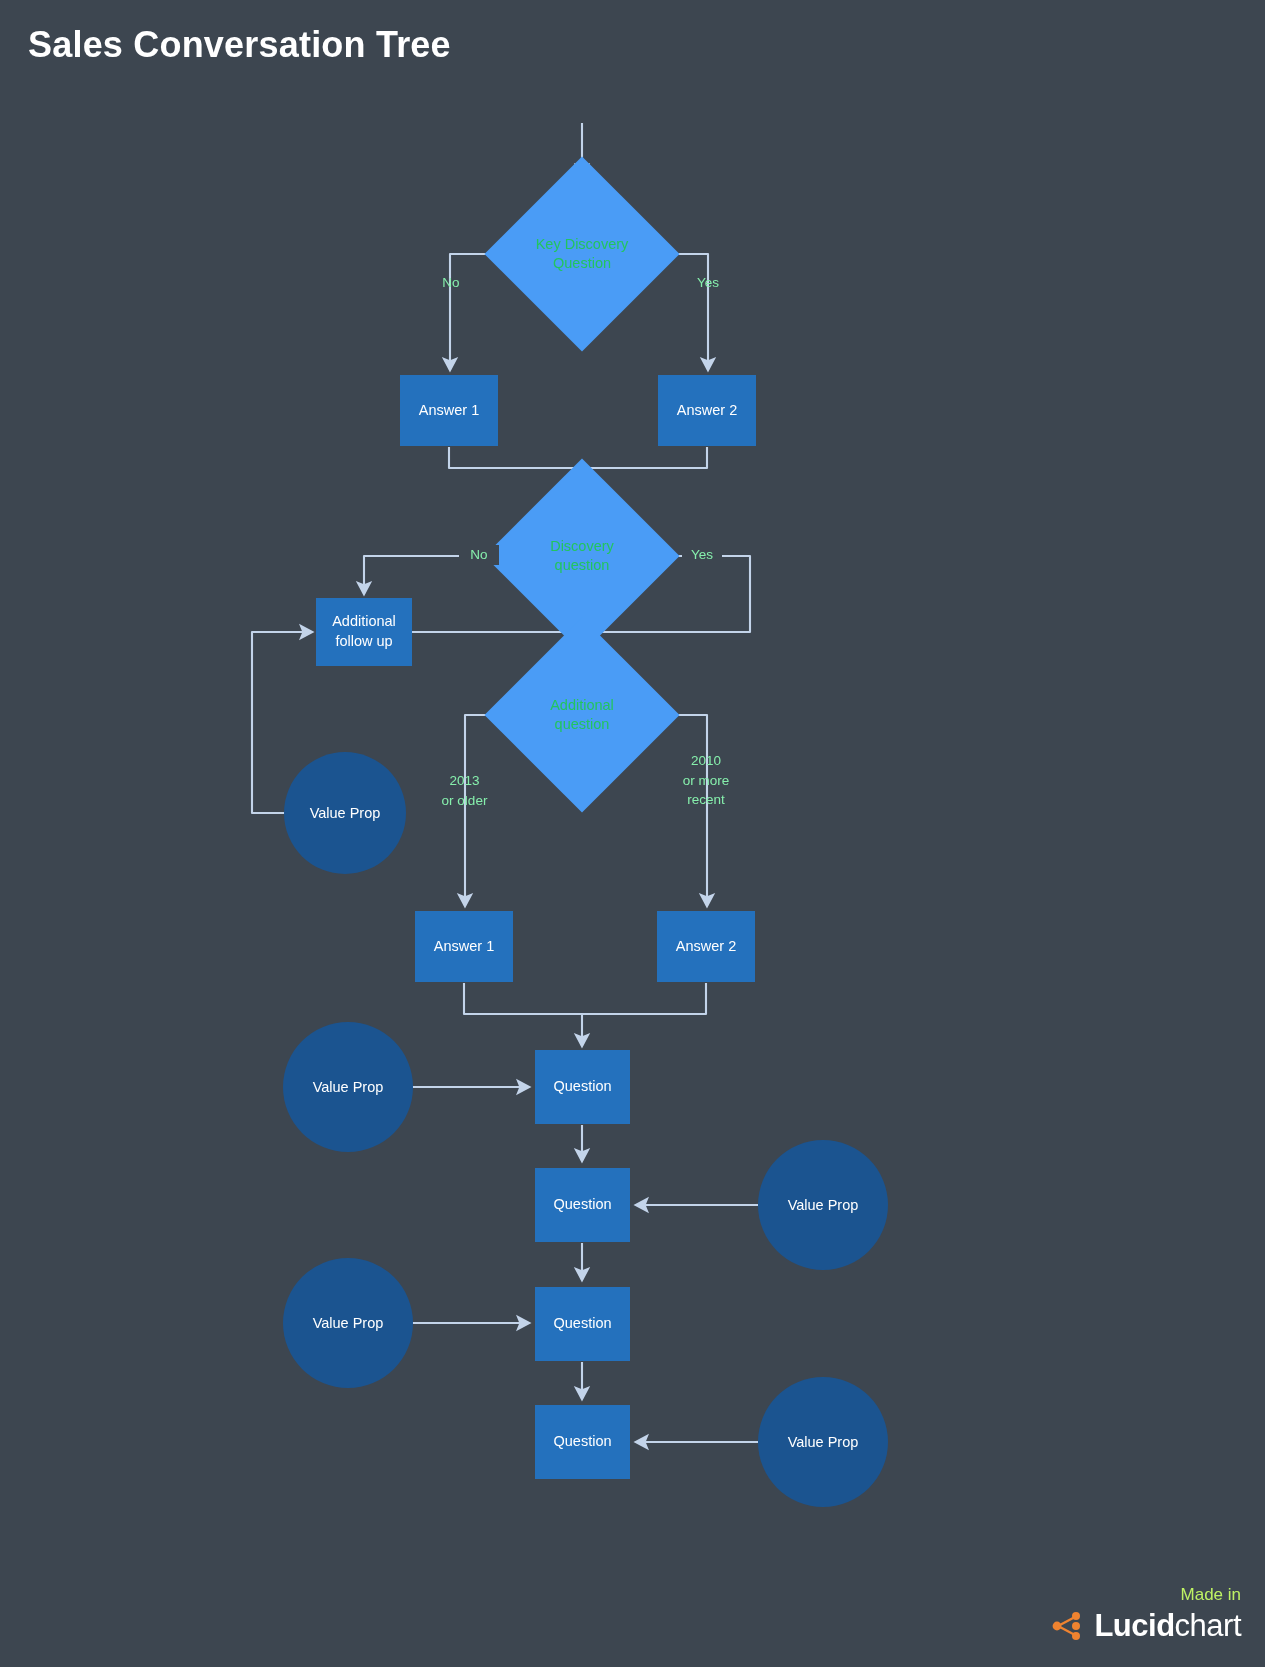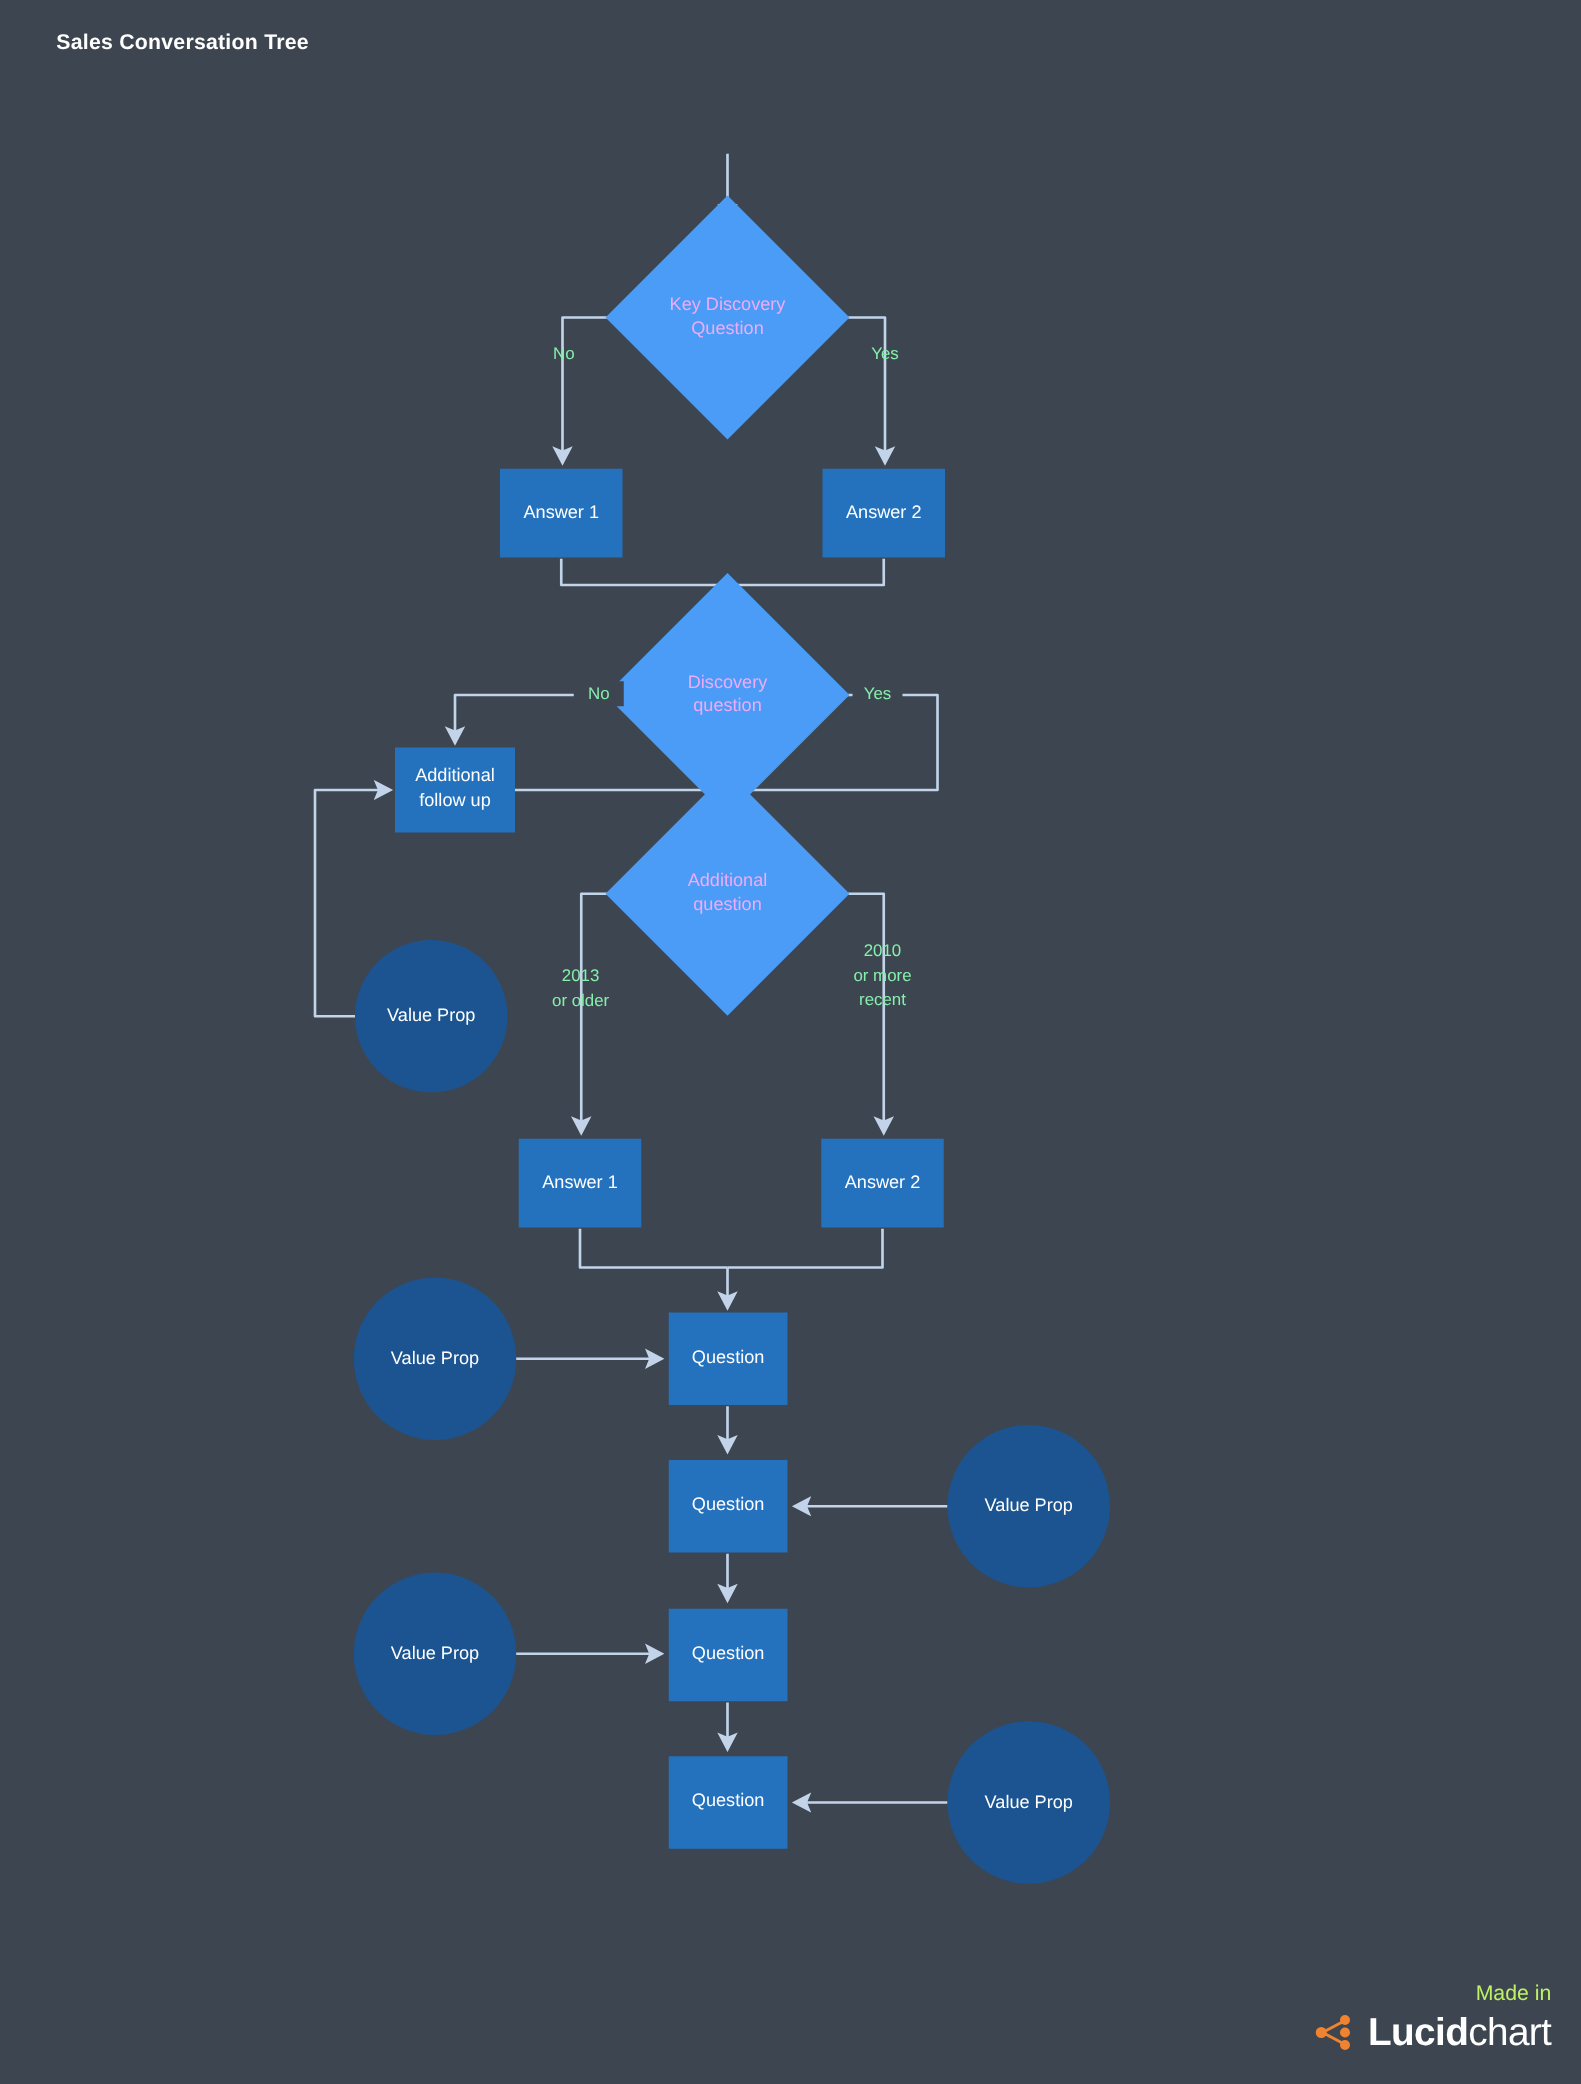--- a/index.html
+++ b/index.html
@@ -28,26 +28,25 @@
     width: 1265px;
     height: 1667px;
     pointer-events: none;
   }
 
   
   .page-title {
     position: absolute;
     left: 28px;
     top: 24px;
-    font-size: 17px;
+    font-size: 36px;
     font-weight: bold;
     color: #ffffff;
     letter-spacing: 0.2px;
     white-space: nowrap;
-    margin-left: 17px;
   }
 
   
   .node {
     position: absolute;
     display: flex;
     align-items: center;
     justify-content: center;
     text-align: center;
     color: #ffffff;
@@ -72,21 +71,21 @@
     position: absolute;
     inset: 0;
     background: #4a9cf6;
     transform: rotate(45deg);
   }
   .node-diamond .diamond-label {
     position: relative;
     z-index: 2;
     font-size: 14.5px;
     line-height: 1.32;
-    color: #f0abfc;
+    color: #22c55e;
     width: 120%;
   }
 
   .node-circle {
     background: #1b5490;
     border-radius: 50%;
     font-size: 14.5px;
   }
 
   

